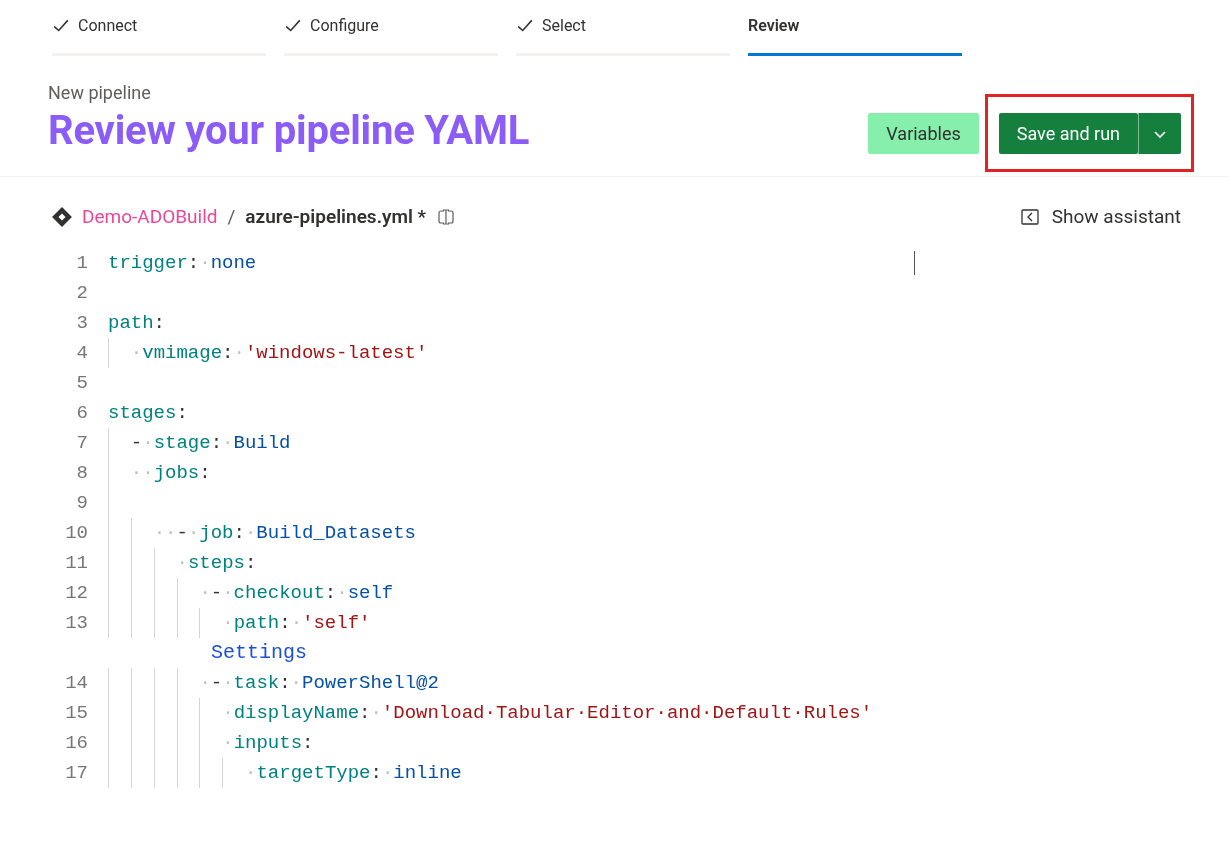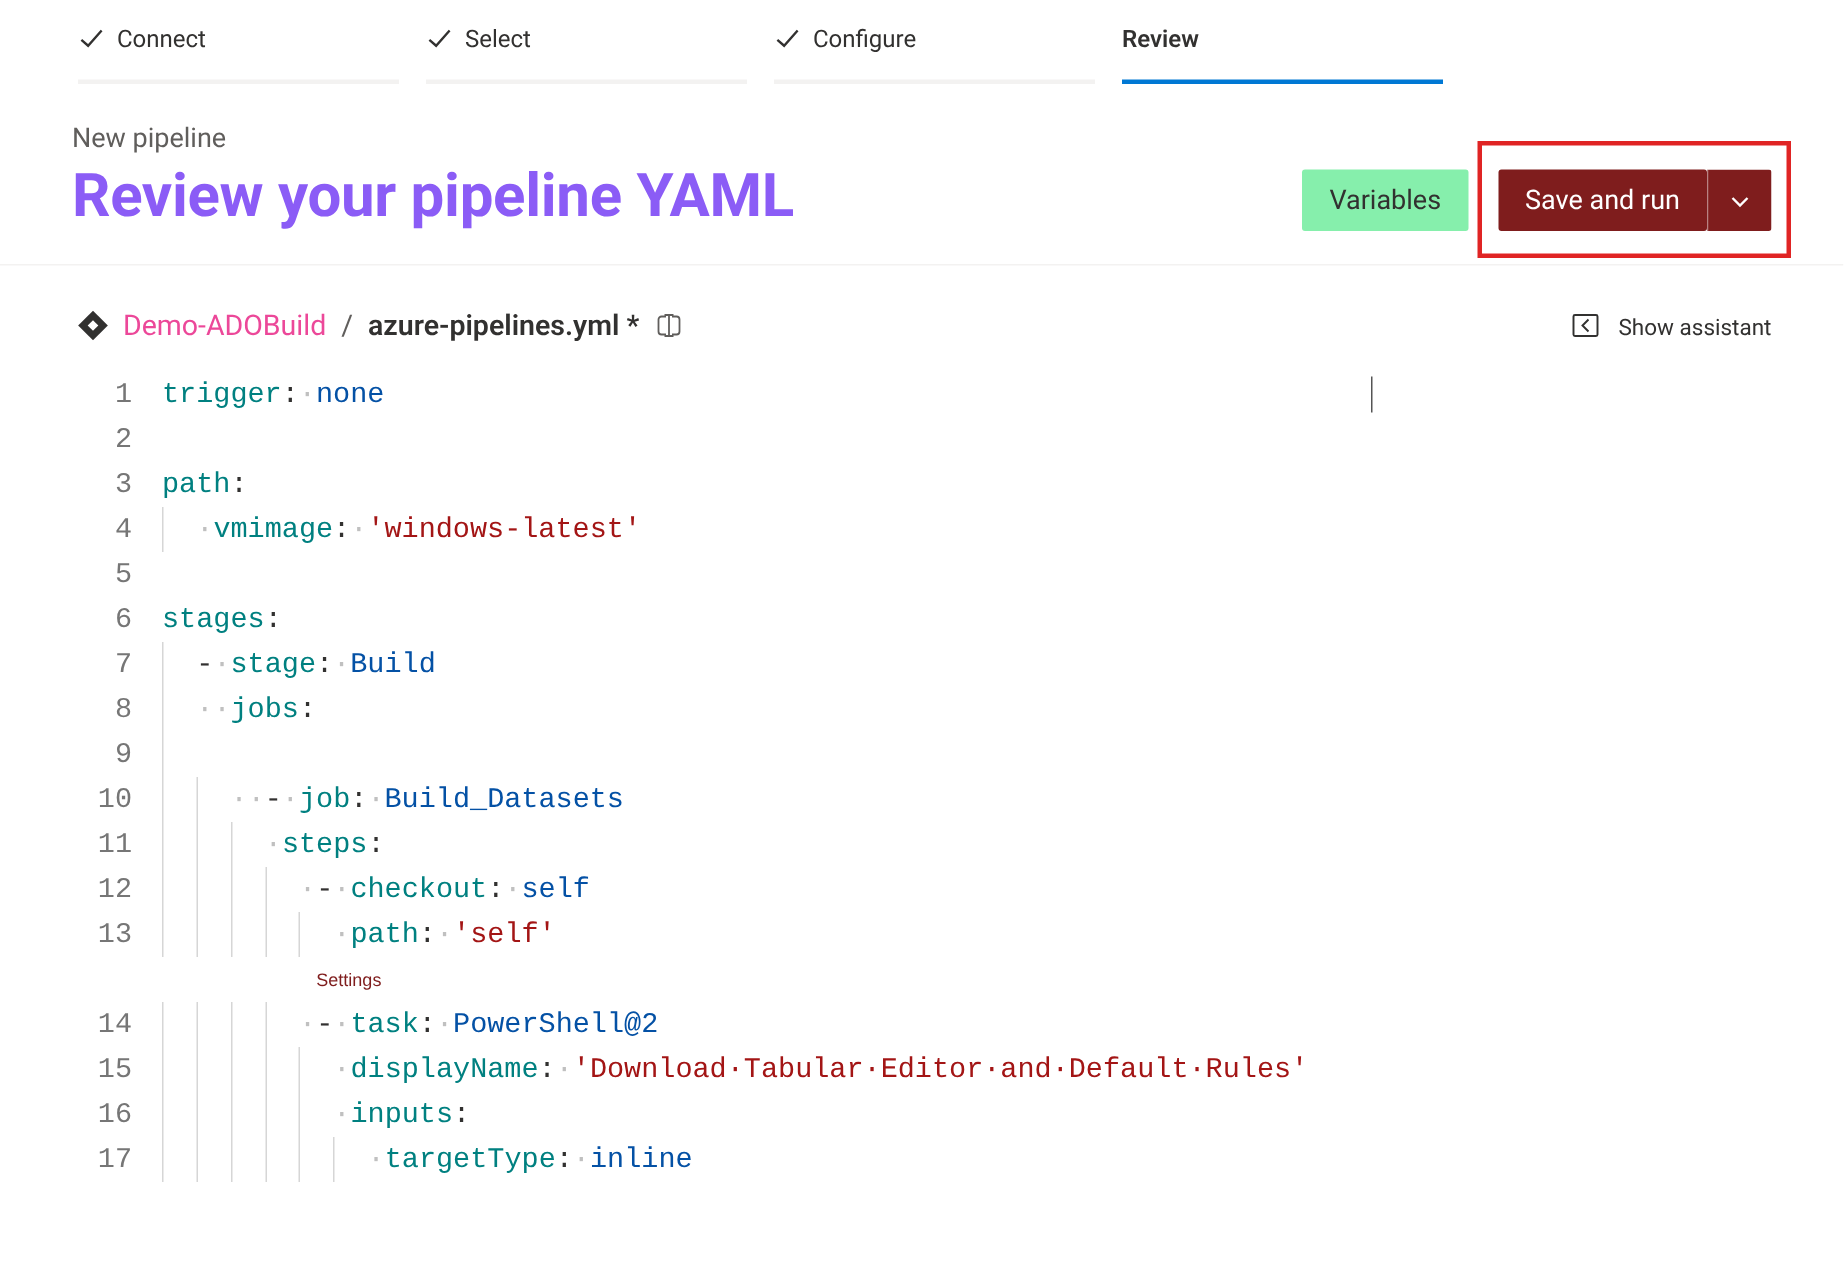--- a/index.html
+++ b/index.html
@@ -50,21 +50,21 @@
 
   .btn {
     font-family: inherit;
     font-size: 18px;
     border: none;
     border-radius: 2px;
     padding: 10px 18px;
     cursor: pointer;
   }
   .btn-default { background: #86efac; color: #323130; }
-  .btn-primary { background: #7f1d1d; color: #fff; }
+  .btn-primary { background: #15803d; color: #fff; }
   .split-button {
     display: flex;
     position: relative;
   }
   .split-button .btn-primary:first-child { border-radius: 2px 0 0 2px; padding: 10px 18px; }
   .split-button .btn-primary:last-child { border-radius: 0 2px 2px 0; padding: 10px 13px; border-left: 1px solid rgba(255,255,255,0.45); }
   .split-button svg { display: block; }
   .highlight-frame {
     position: absolute;
     left: -14px; right: -13px; top: -19px; bottom: -18px;
@@ -82,22 +82,22 @@
     display: flex;
     align-items: center;
     gap: 10px;
     font-size: 19px;
     color: #605e5c;
   }
   .breadcrumb-left .repo-name { color: #ec4899; }
   .breadcrumb-left .file-name { color: #323130; font-weight: 600; }
   .breadcrumb-spacer { flex: 1; }
   .show-assistant {
-    display: flex; align-items: flex-end; gap: 12px;
-    font-size: 15px; color: #323130; cursor: pointer;
+    display: flex; align-items: center; gap: 12px;
+    font-size: 19px; color: #323130; cursor: pointer;
   }
 
   .editor {
     font-family: Menlo, Consolas, "Liberation Mono", monospace;
     font-size: 19px;
     line-height: 30px;
     padding-left: 52px;
     padding-right: 30px;
     position: relative;
   }
@@ -112,21 +112,21 @@
   }
   .col { display: inline-block; width: 11.43px; height: 30px; vertical-align: top; }
   .indent-guide { border-left: 1px solid #d6d6d6; }
   .dot { color: #c0c0c0; }
   .k { color: #008080; }
   .s { color: #a31515; }
   .v { color: #0451a5; }
   .t { color: #323130; }
   .hint-line { display:flex; }
   .hint-line .gutter { }
-  .hint-text { color: #7f1d1d; font-size: 12px; padding-left: 102.9px; font-family: Liberation Sans, sans-serif; cursor:pointer; }
+  .hint-text { color: #1d4ed8; font-size: 20px; padding-left: 102.9px; font-family: Liberation Mono, monospace; cursor:pointer; }
   .cursor-line {
     position: absolute;
     width: 1px; height: 24px;
     background: #555;
   }
 </style>
 </head>
 <body>
 
 <div class="wizard">
@@ -137,30 +137,30 @@
         </svg>
       <span>Connect</span>
     </div>
     <div class="wizard-indicator"></div>
   </div>
   <div class="wizard-step">
     <div class="wizard-step-label">
       <svg width="18" height="18" viewBox="0 0 16 16">
           <path fill="none" stroke="#323130" stroke-width="1.4" d="M2 8.5 L6 12 L14 3"></path>
         </svg>
-      <span>Select</span>
+      <span>Configure</span>
     </div>
     <div class="wizard-indicator"></div>
   </div>
   <div class="wizard-step">
     <div class="wizard-step-label">
       <svg width="18" height="18" viewBox="0 0 16 16">
           <path fill="none" stroke="#323130" stroke-width="1.4" d="M2 8.5 L6 12 L14 3"></path>
         </svg>
-      <span>Configure</span>
+      <span>Select</span>
     </div>
     <div class="wizard-indicator"></div>
   </div>
   <div class="wizard-step active">
     <div class="wizard-step-label">
       <span>Review</span>
     </div>
     <div class="wizard-indicator"></div>
   </div>
 </div>

